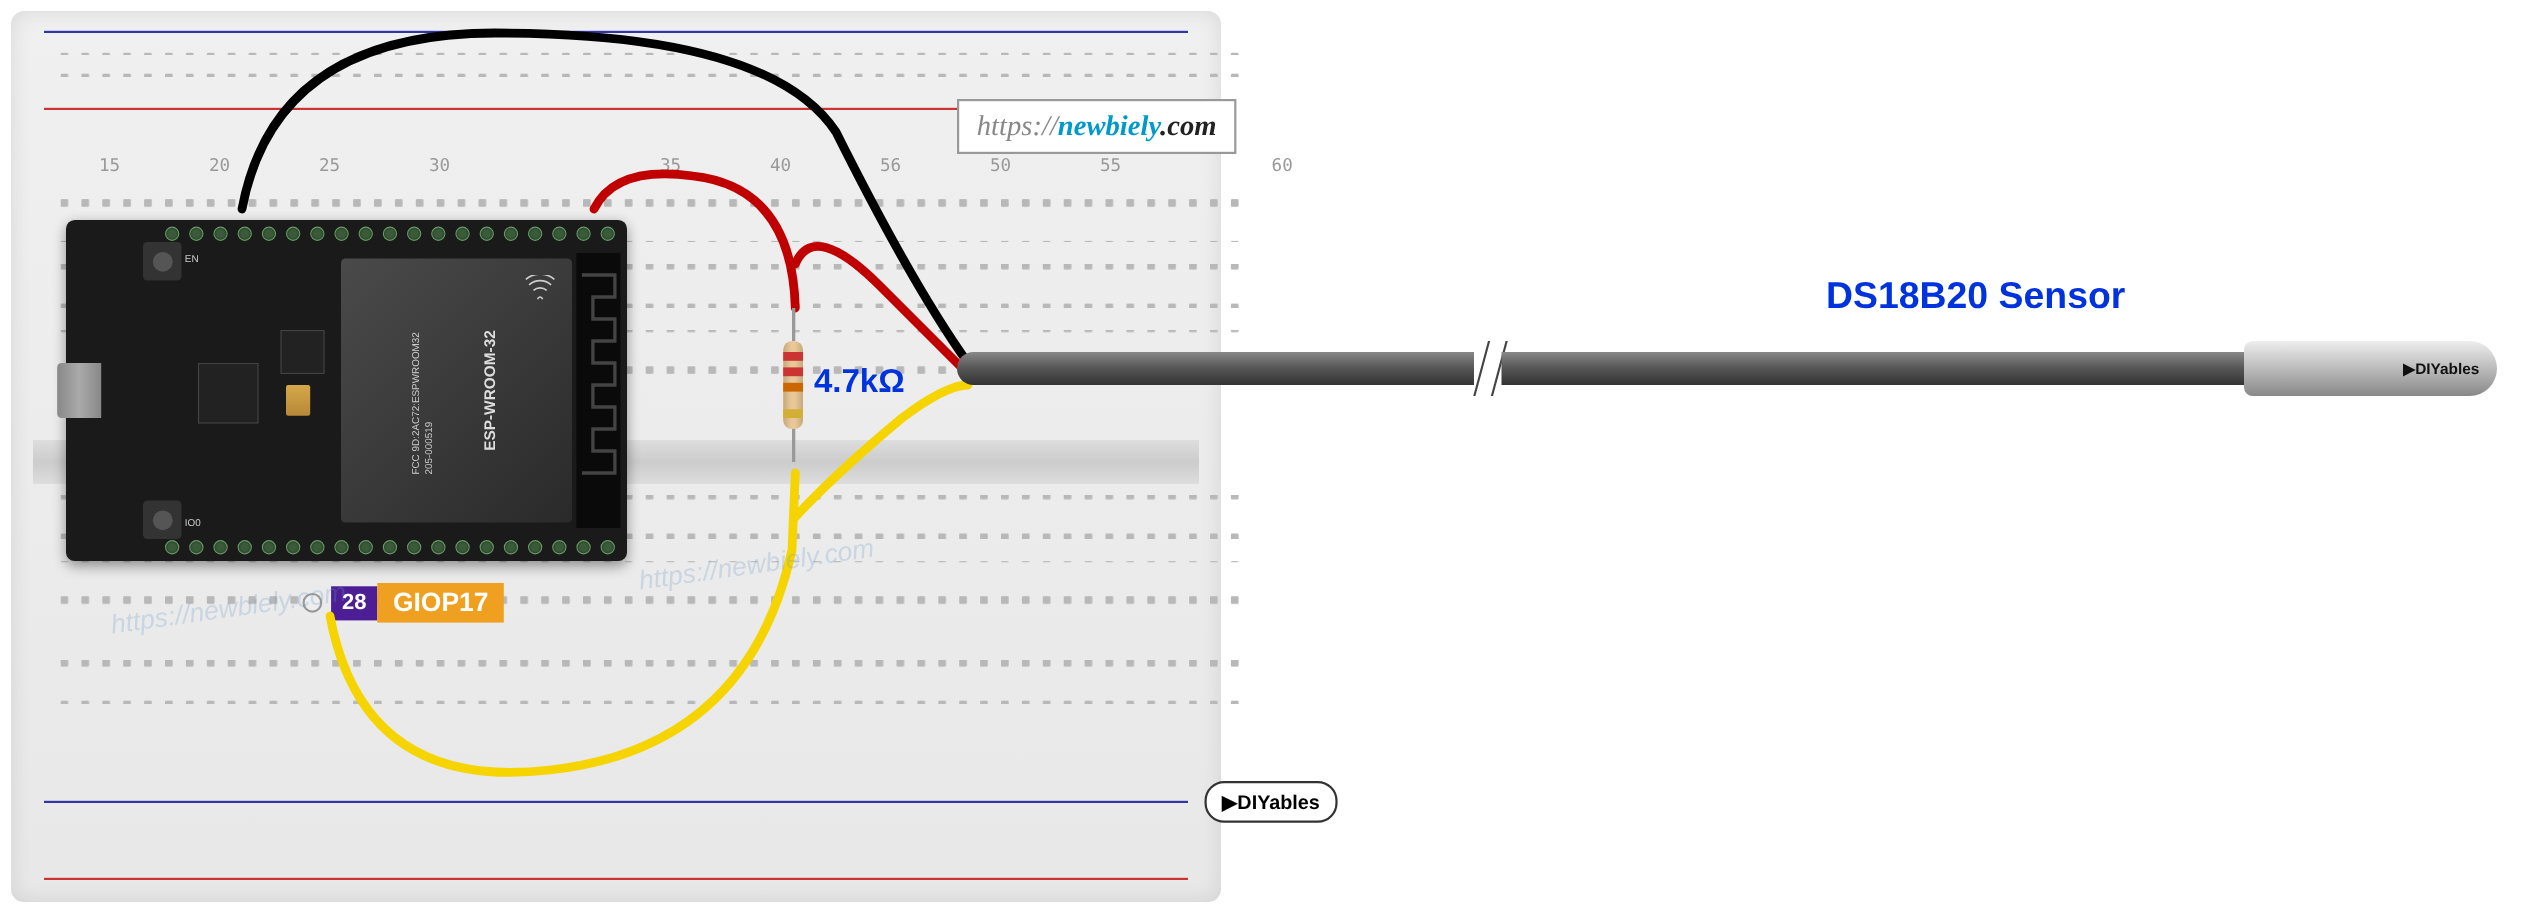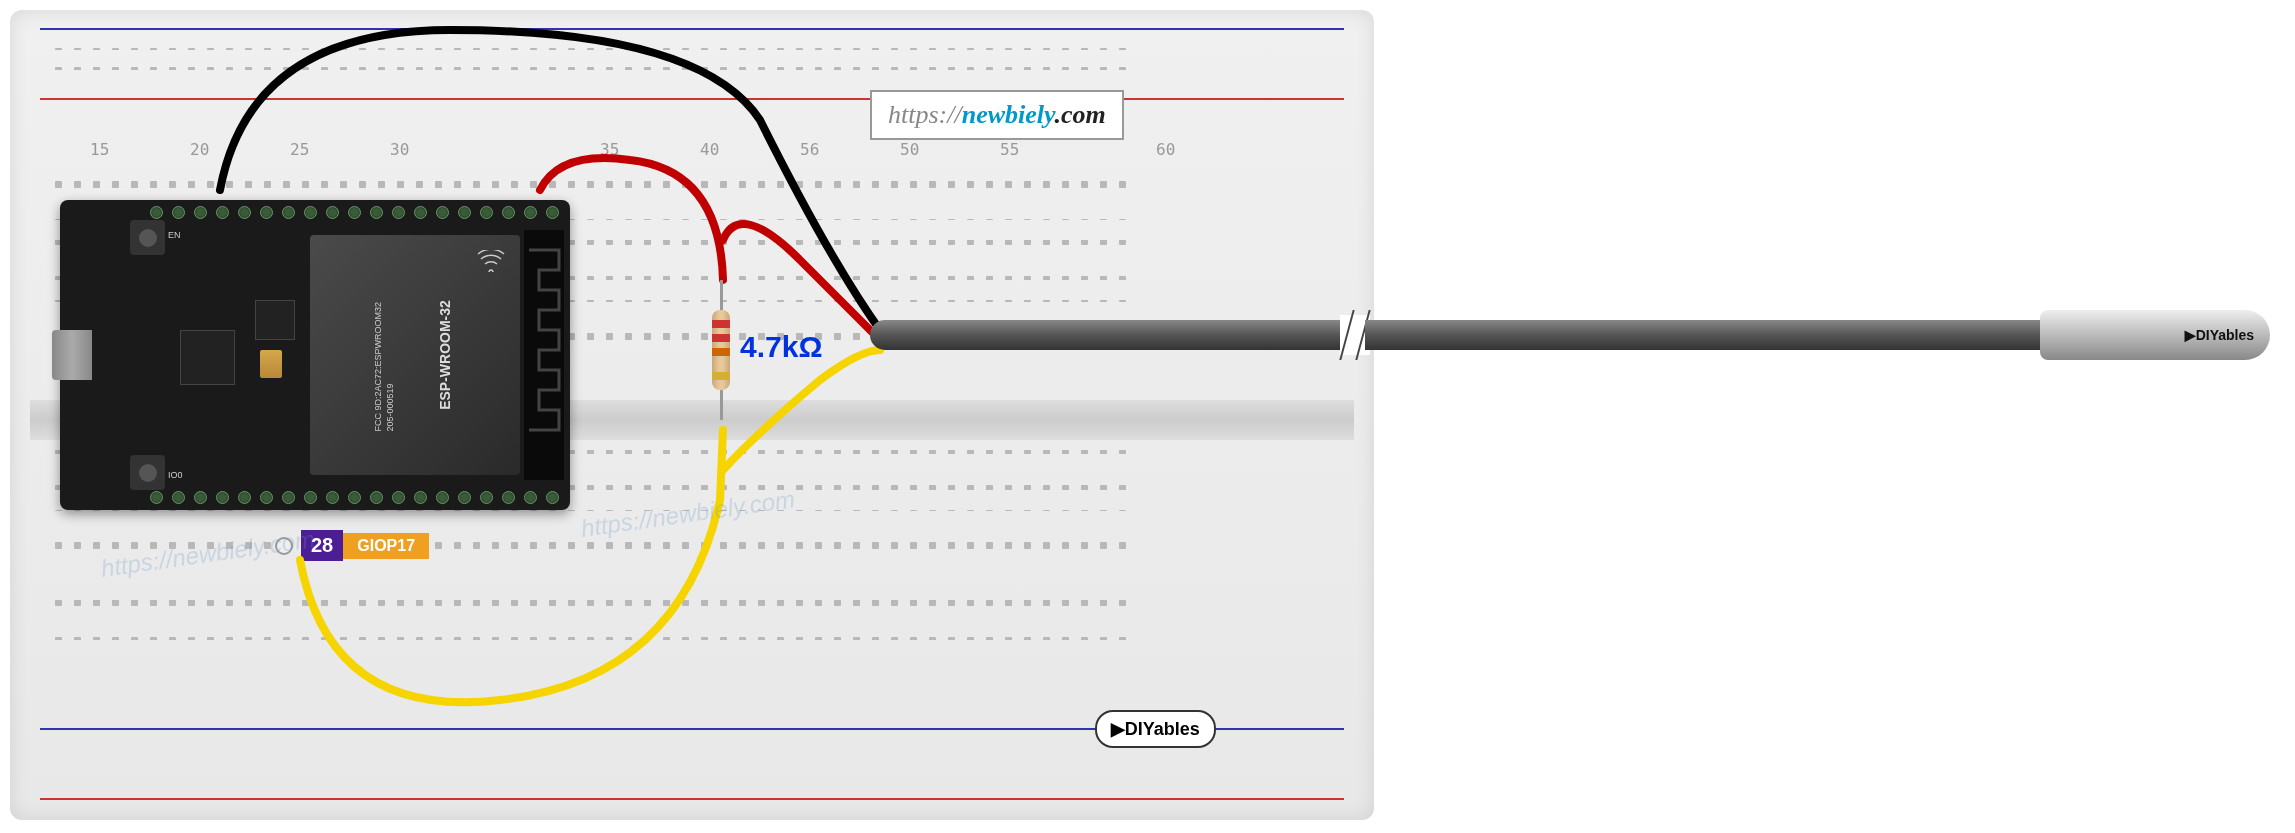--- a/index.html
+++ b/index.html
@@ -3,21 +3,21 @@
 <meta charset="utf-8">
 <style>
 * { margin: 0; padding: 0; box-sizing: border-box; }
 body { font-family: Arial, sans-serif; background: #fff; }
 .container { position: relative; width: 2295px; height: 833px; }
 
 
 .breadboard {
   position: absolute;
   left: 10px; top: 10px;
-  width: 1364px; height: 810px;
+  width: 1100px; height: 810px;
   background: linear-gradient(180deg, #f0f0f0 0%, #e8e8e8 100%);
   border-radius: 12px;
   box-shadow: inset 0 0 20px rgba(0,0,0,0.1);
   text-align: right;
 }
 .power-rail { position: absolute; left: 0; right: 0; height: 90px; }
 .power-rail.top { top: 10px; }
 .power-rail.bottom { bottom: 10px; }
 .rail-line { position: absolute; left: 30px; right: 30px; height: 2px; }
 .rail-line.red { background: #c33; }
@@ -68,21 +68,21 @@
 .button-io0 { position: absolute; left: 70px; bottom: 20px; width: 35px; height: 35px; background: #333; border-radius: 4px; display:flex; align-items:center; justify-content:center; }
 .button-cap { width: 18px; height: 18px; background: #555; border-radius: 50%; }
 .button-label { position: absolute; font-size: 9px; color: #ccc; }
 .chip-small { position: absolute; background: #222; border: 1px solid #444; }
 .cap-orange { position: absolute; width: 22px; height: 28px; background: linear-gradient(180deg, #d4a84a 0%, #b88838 100%); border-radius: 2px; }
 
 
 .pin-label-group { position: absolute; left: 275px; top: 530px; display: flex; align-items: center; }
 .pin-circle { width: 18px; height: 18px; border: 2px solid #999; border-radius: 50%; background: #eee; margin-right: 8px; }
 .pin-num { background: #4c1d95; color: #fff; padding: 4px 10px; font-weight: bold; font-size: 20px; }
-.pin-name { background: #f0a020; color: #fff; padding: 4px 14px; font-weight: bold; font-size: 16px; }
+.pin-name { background: #f0a020; color: #fff; padding: 4px 14px; font-weight: bold; font-size: 24px; }
 
 
 .resistor {
   position: absolute;
   left: 712px; top: 280px;
   width: 18px; height: 140px;
   display: flex; flex-direction: column;
 }
 .resistor-lead { width: 3px; height: 30px; background: #999; margin: 0 auto; }
 .resistor-body { width: 18px; height: 80px; background: linear-gradient(90deg, #c8a878 0%, #e8c898 40%, #e8c898 60%, #c8a878 100%); border-radius: 8px; position: relative; }
@@ -286,20 +286,21 @@
       <div class="resistor-band band4"></div>
     </div>
     <div class="resistor-lead"></div>
   </div>
   <div class="resistor-label">4.7kΩ</div>
 
   <div class="url-box">
     <span class="url-gray">https://</span><span class="url-blue">newbiely</span><span class="url-black">.com</span>
   </div>
 
+  <div class="sensor-label">DS18B20 Sensor</div>
   <div class="sensor-cable">
     <div class="cable-seg1"></div>
     <div class="cable-break1"></div>
     <div class="cable-seg2"></div>
     <div class="sensor-head">
       <span class="diyables-small">▶<span>DIYables</span></span>
     </div>
   </div>
 
 

